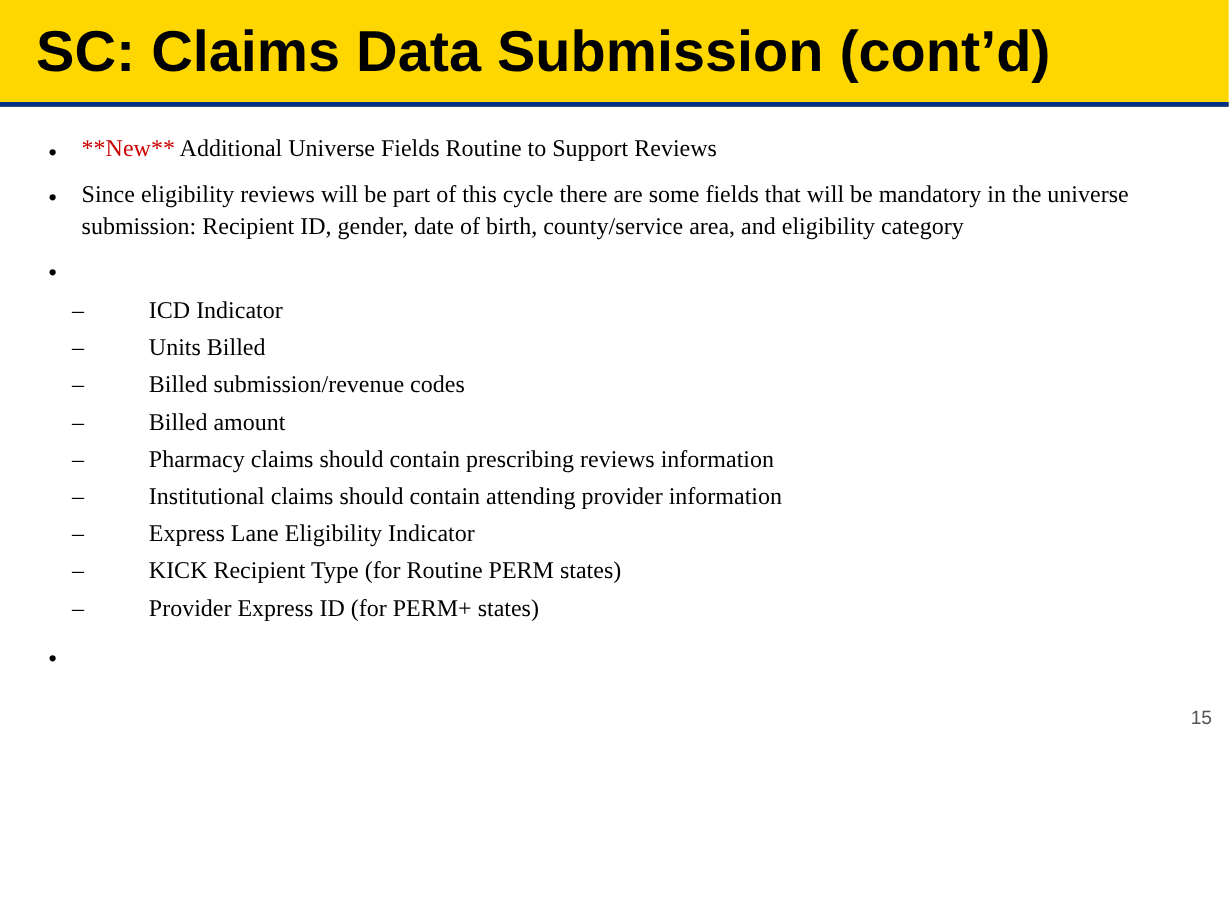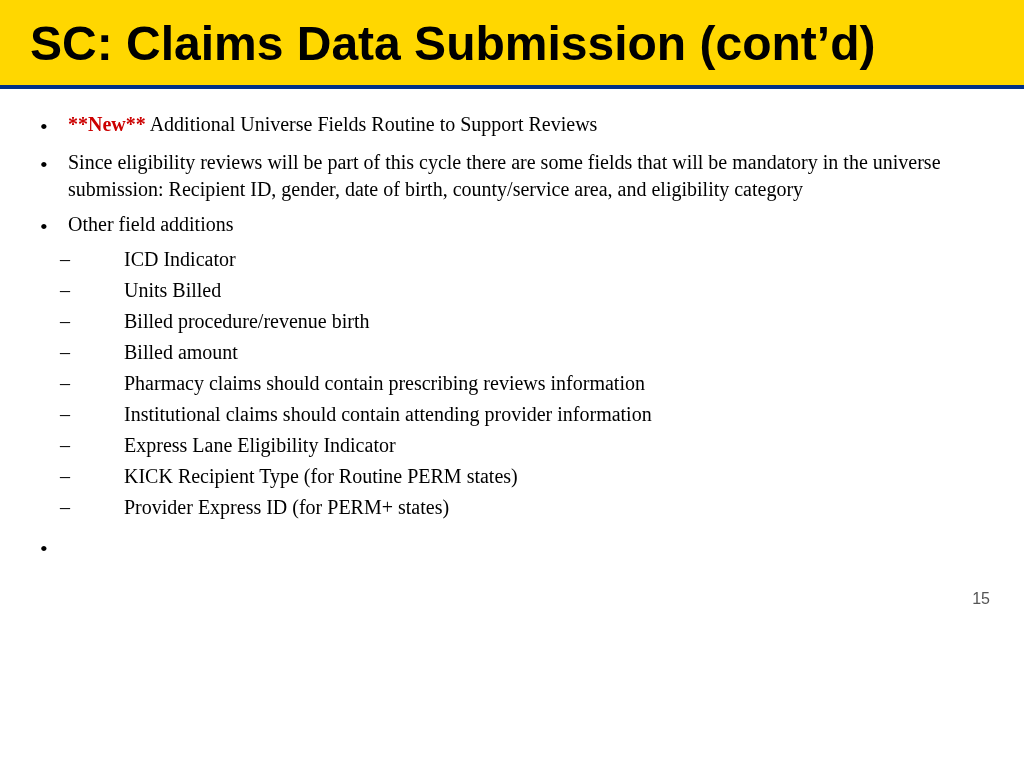--- a/index.html
+++ b/index.html
@@ -67,21 +67,21 @@
       padding-top: 1px;
       color: #000000;
     }
 
     .bullet-text {
       flex: 1;
     }
 
     .new-tag {
       color: #cc0000;
-      font-weight: bold;
+      font-weight: normal;
     }
 
     .sub-list {
       list-style: none;
       padding: 0;
       margin: 4px 0 0 0;
     }
 
     .sub-list li {
       display: flex;
@@ -98,21 +98,21 @@
       font-size: 20px;
       color: #000000;
     }
 
     .sub-text {
       flex: 1;
       margin-left: 48px;
     }
 
     .footer {
-      padding: 8px 34px 8px 30px;
+      padding: 8px 14px 8px 30px;
       display: flex;
       justify-content: flex-end;
       align-items: flex-end;
     }
 
     .page-number {
       font-size: 16px;
       color: #555555;
       font-family: Arial, sans-serif;
     }
@@ -137,34 +137,33 @@
       </li>
 
       <li>
         <span class="bullet-dot">•</span>
         <span class="bullet-text">Since eligibility reviews will be part of this cycle there are some fields that will be mandatory in the universe submission: Recipient ID, gender, date of birth, county/service area, and eligibility category</span>
       </li>
 
       <li style="flex-direction: column; align-items: flex-start;">
         <div style="display:flex; align-items: flex-start;">
           <span class="bullet-dot">•</span>
-          <span class="bullet-text">Other field additions</span>
         </div>
         <ul class="sub-list">
           <li>
             <span class="sub-dash">–</span>
             <span class="sub-text">ICD Indicator</span>
           </li>
           <li>
             <span class="sub-dash">–</span>
             <span class="sub-text">Units Billed</span>
           </li>
           <li>
             <span class="sub-dash">–</span>
-            <span class="sub-text">Billed procedure/revenue birth</span>
+            <span class="sub-text">Billed submission/revenue codes</span>
           </li>
           <li>
             <span class="sub-dash">–</span>
             <span class="sub-text">Billed amount</span>
           </li>
           <li>
             <span class="sub-dash">–</span>
             <span class="sub-text">Pharmacy claims should contain prescribing reviews information</span>
           </li>
           <li>

